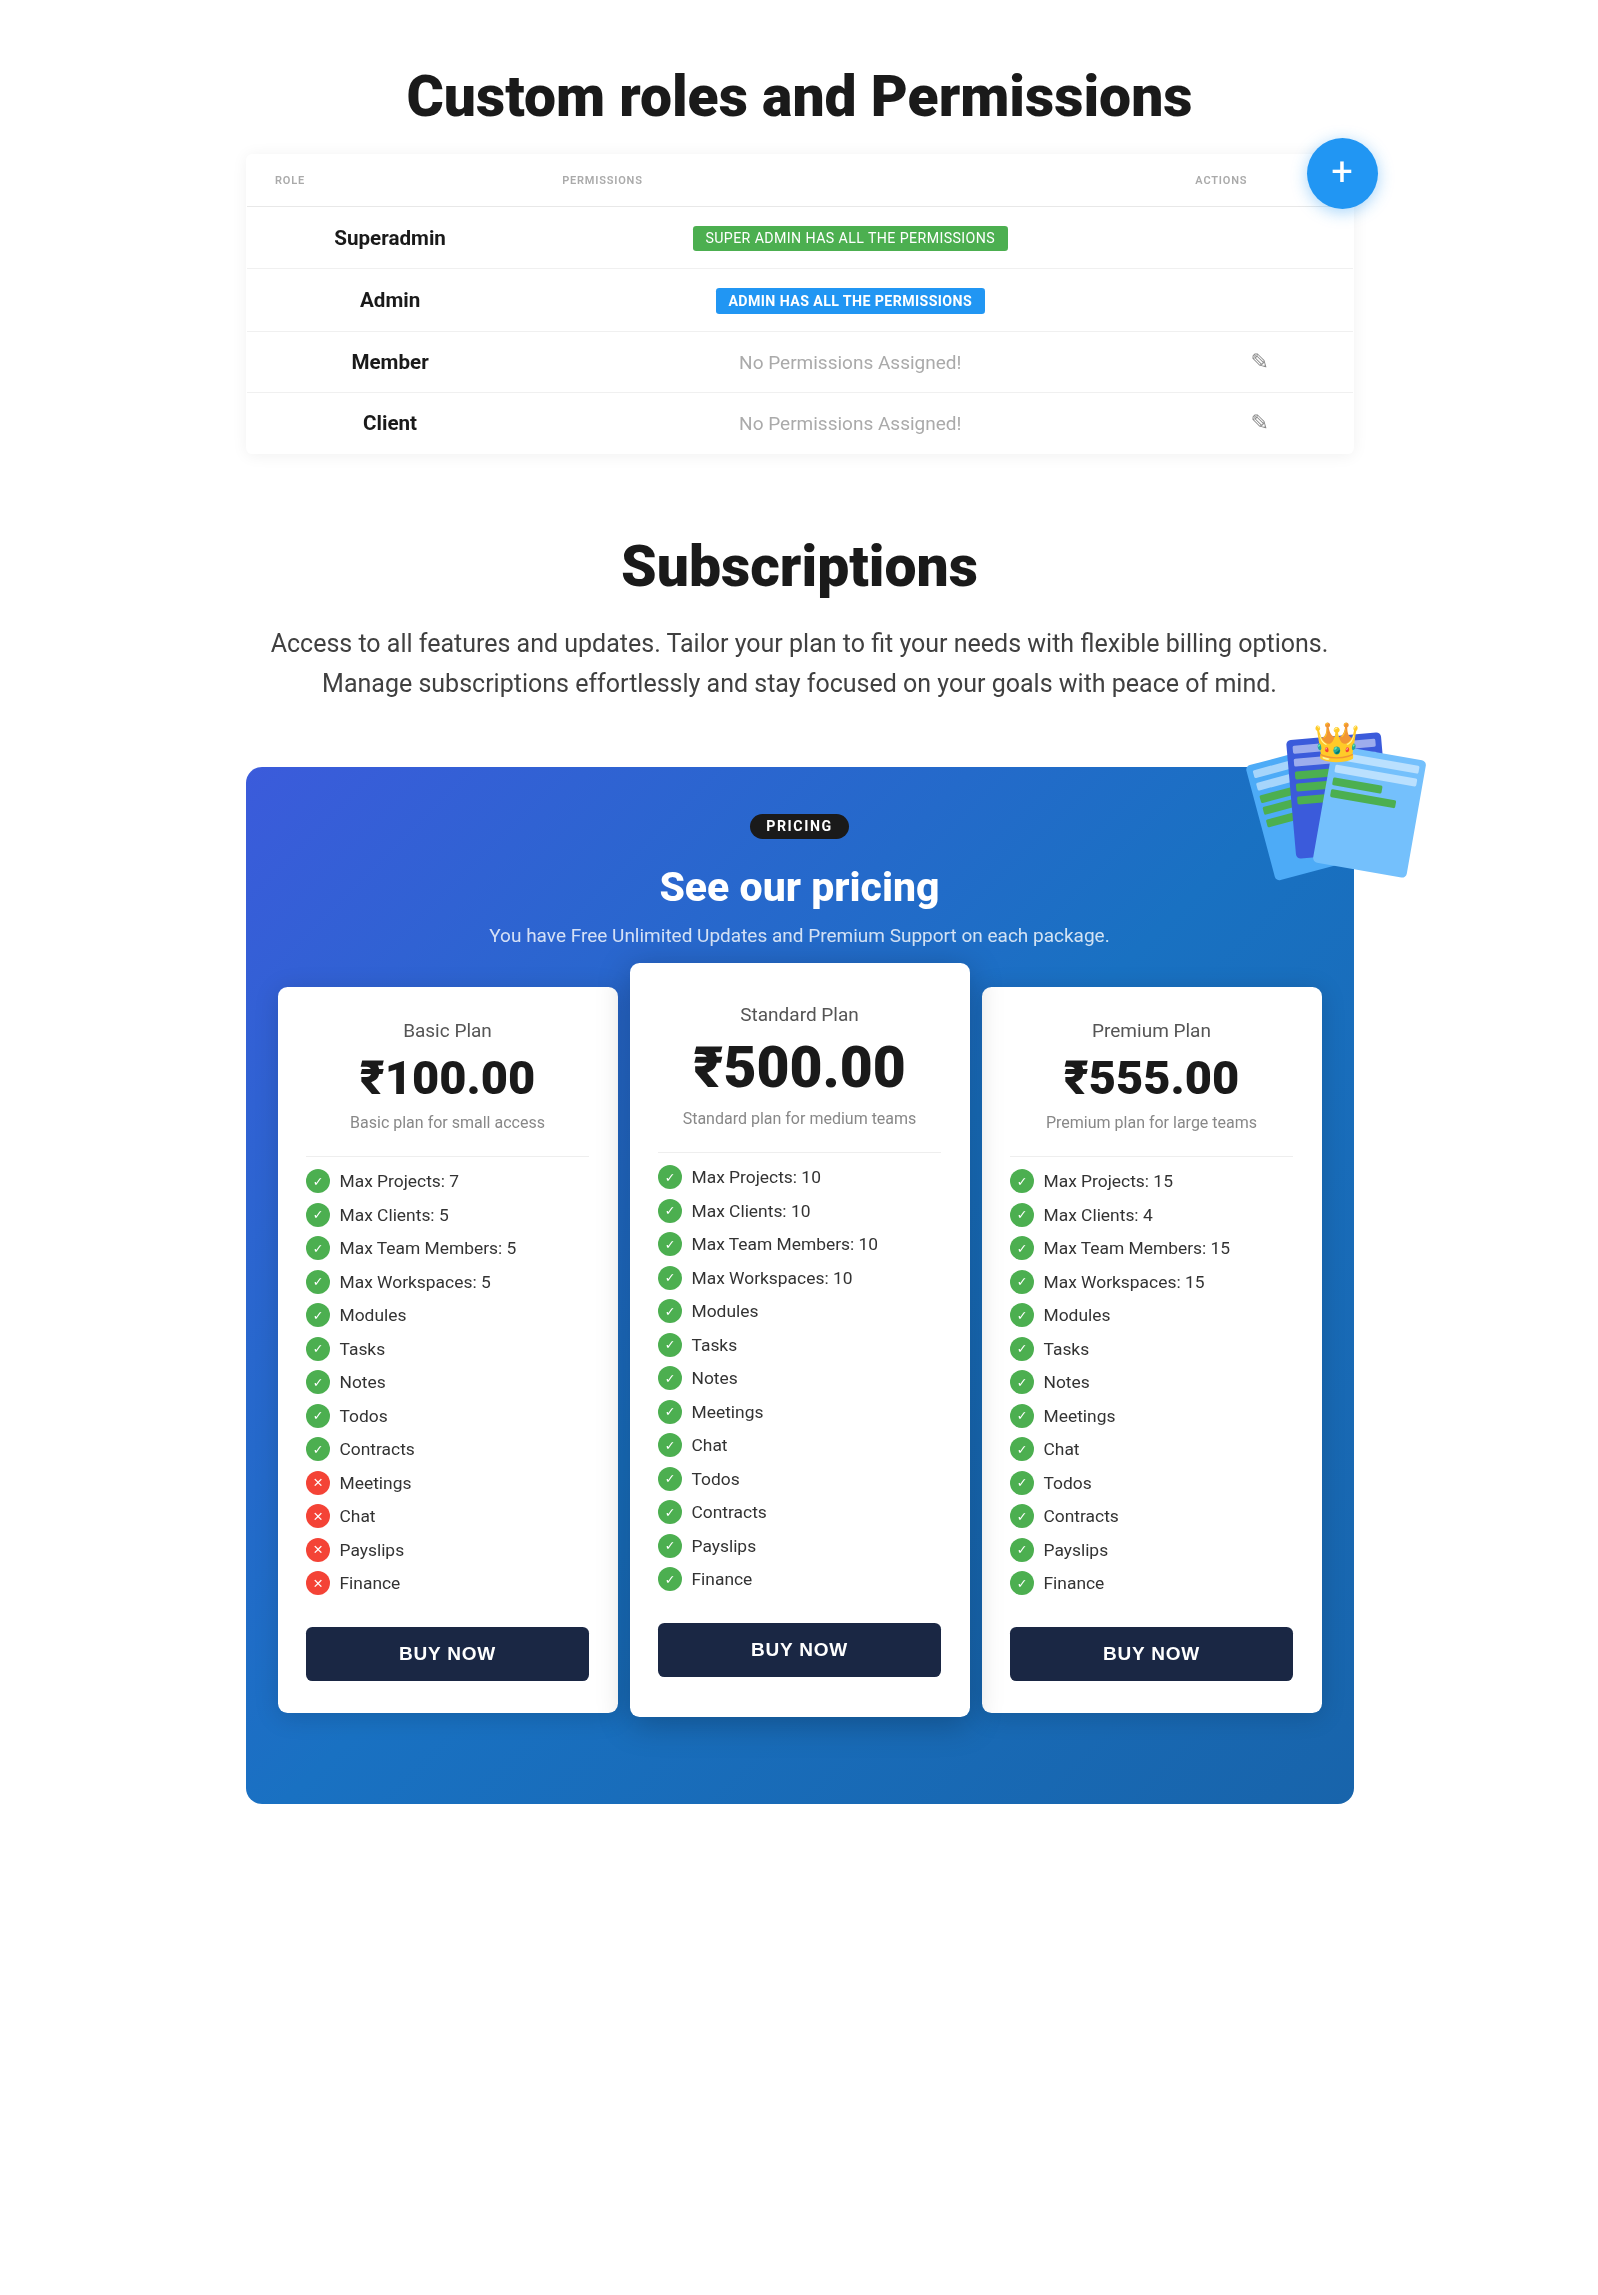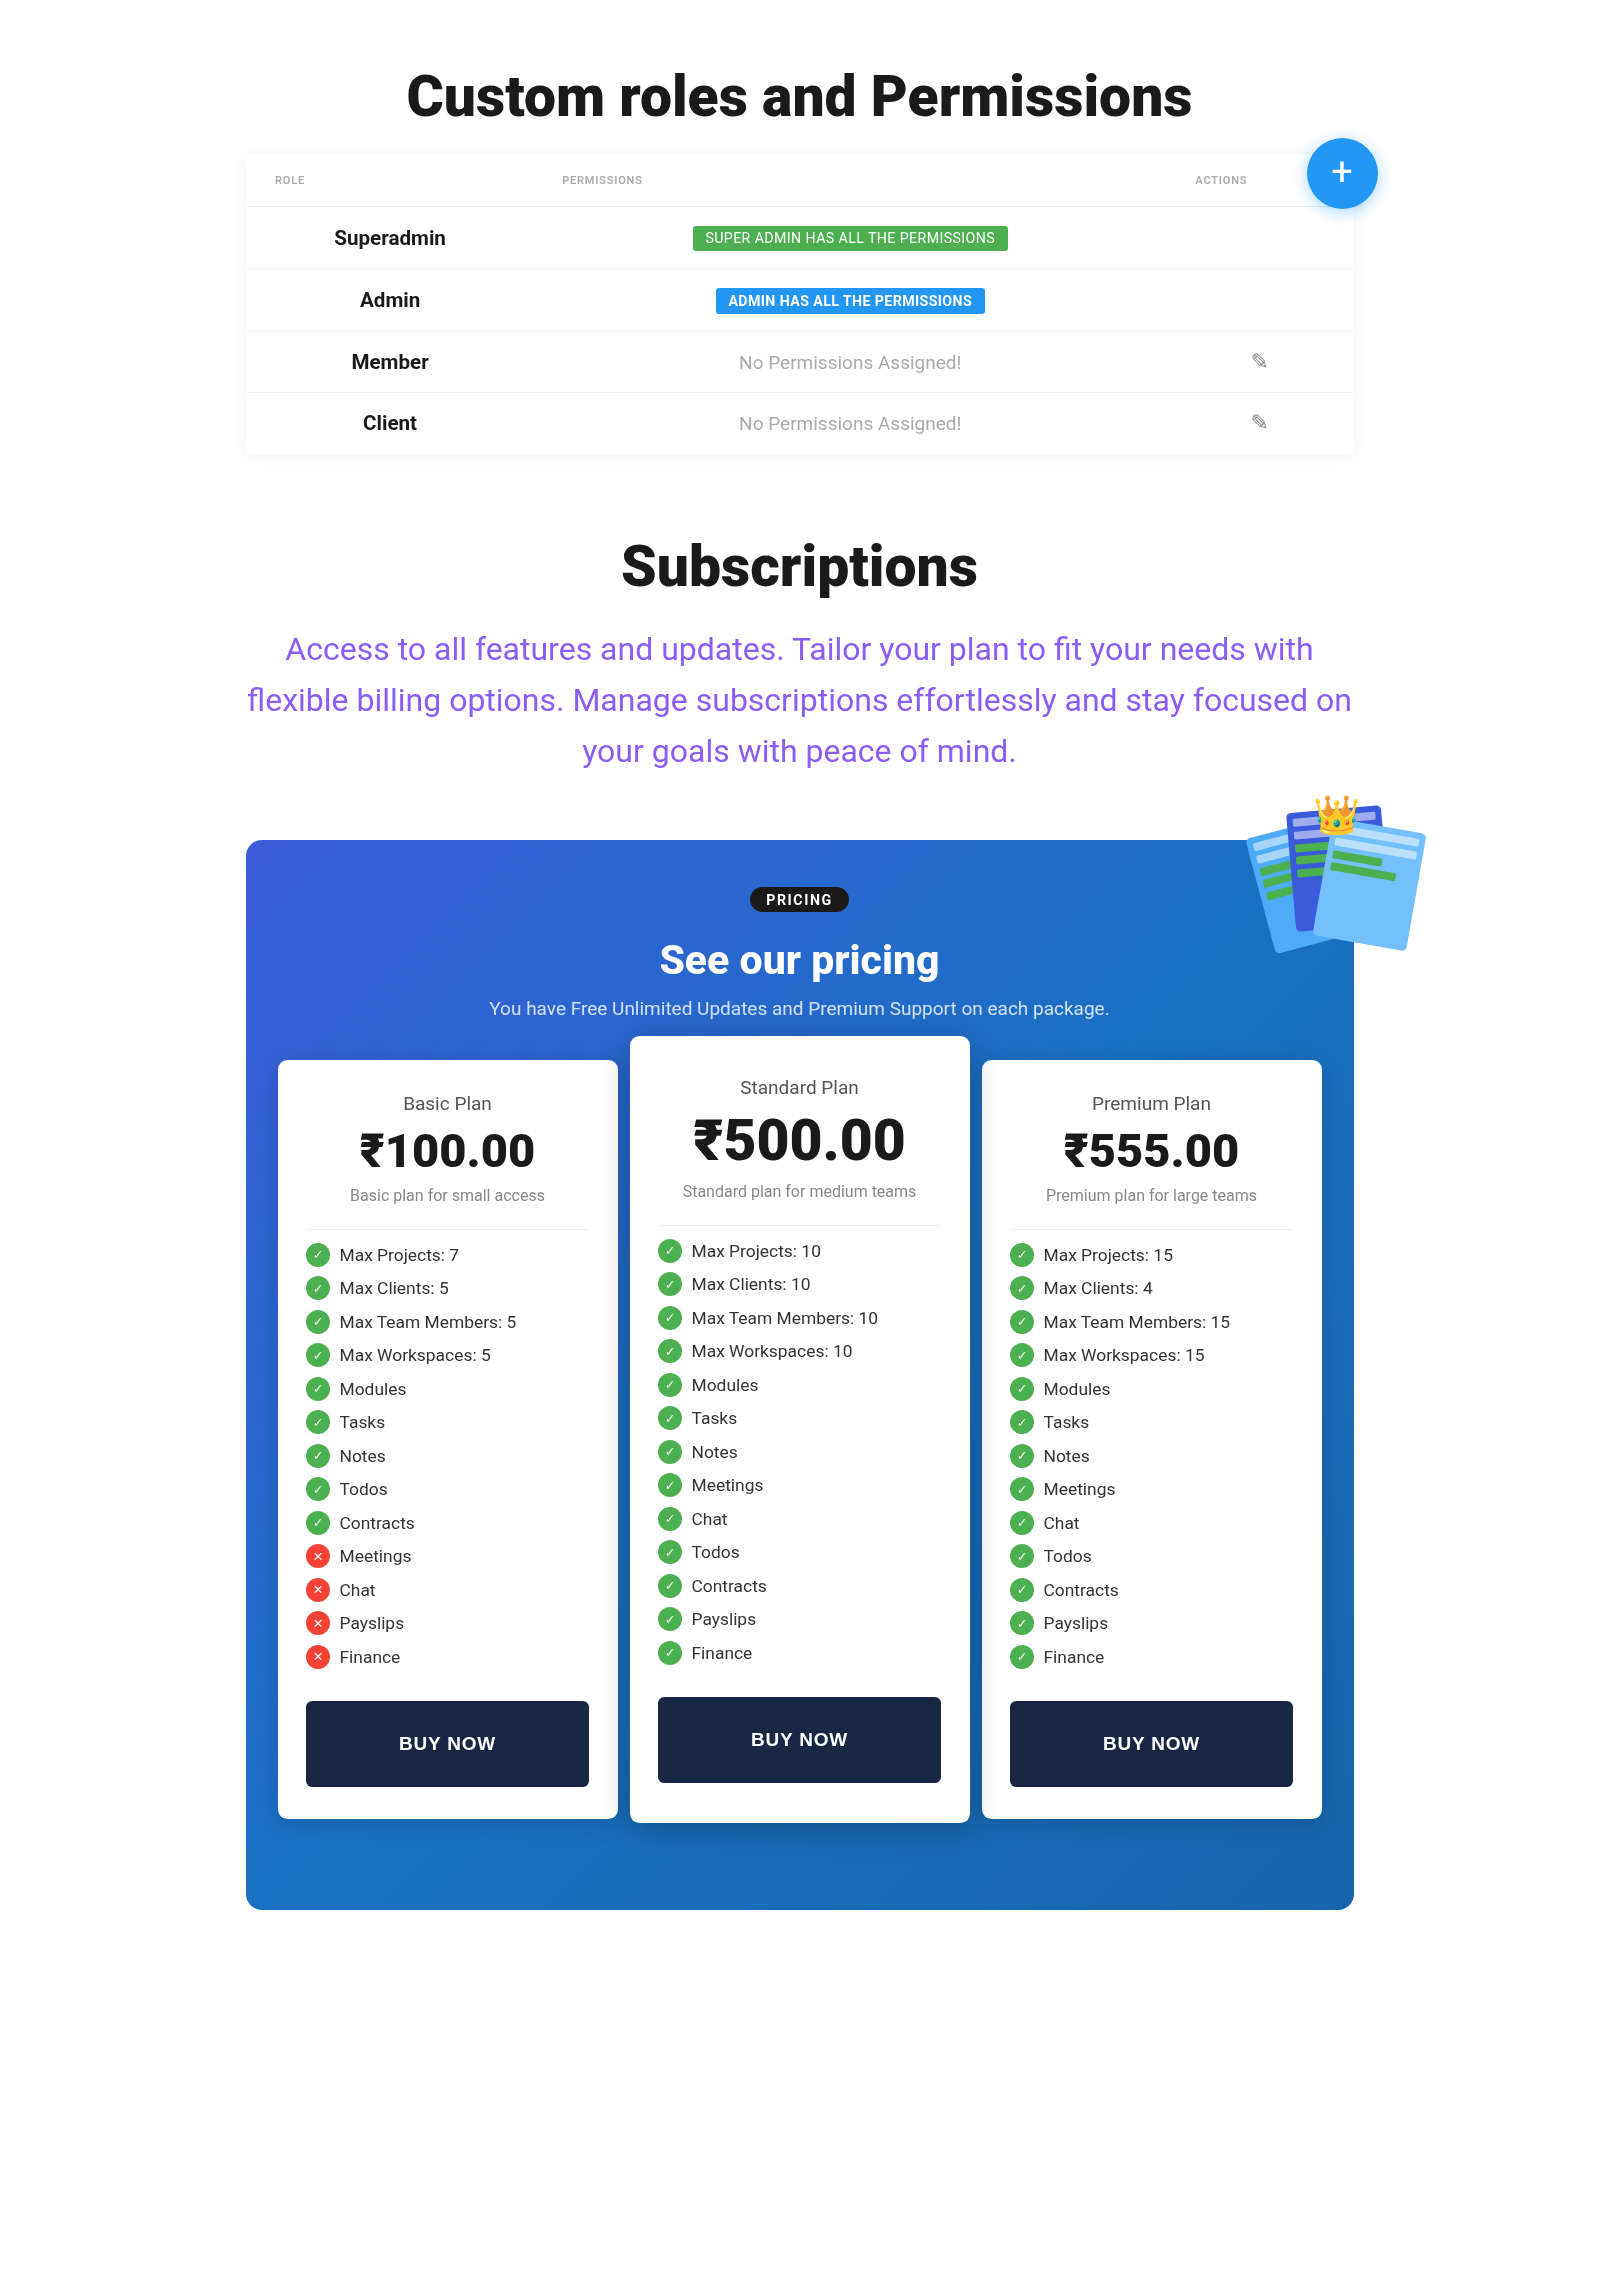--- a/index.html
+++ b/index.html
@@ -166,22 +166,22 @@
     }
 
     .section-subscriptions h1 {
       font-size: 57px;
       font-weight: 900;
       color: #1a1a1a;
       margin-bottom: 24px;
     }
 
     .section-subscriptions .subtitle {
-      font-size: 32px;
-      color: #8b5cf6;
+      font-size: 25px;
+      color: #404040;
       line-height: 1.6;
       max-width: 1108px;
       margin: 0 auto 63px;
     }
 
     
     .pricing-wrapper {
       position: relative;
       max-width: 1108px;
       margin: 0 auto;
@@ -336,21 +336,21 @@
     .feat-icon.green { background: #4CAF50; color: white; }
     .feat-icon.red { background: #f44336; color: white; }
 
     .buy-btn {
       display: block;
       width: 100%;
       background: #1a2744;
       color: white;
       font-size: 19px;
       font-weight: 700;
-      padding: 32px;
+      padding: 16px;
       border: none;
       border-radius: 6.3px;
       cursor: pointer;
       text-align: center;
       letter-spacing: 0.8px;
       text-transform: uppercase;
     }
 
     .plan-divider {
       height: 0.8px;

